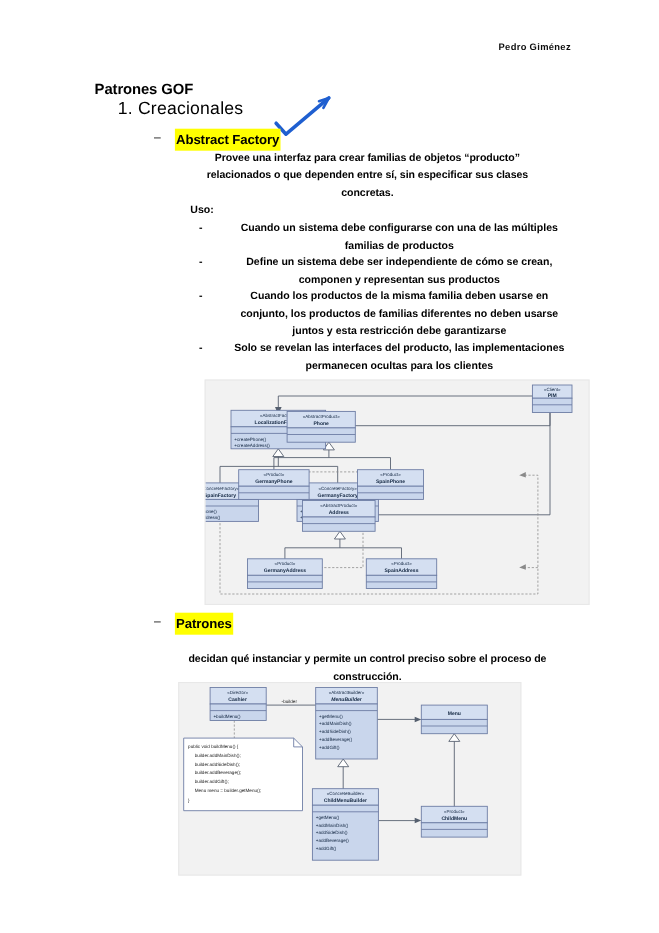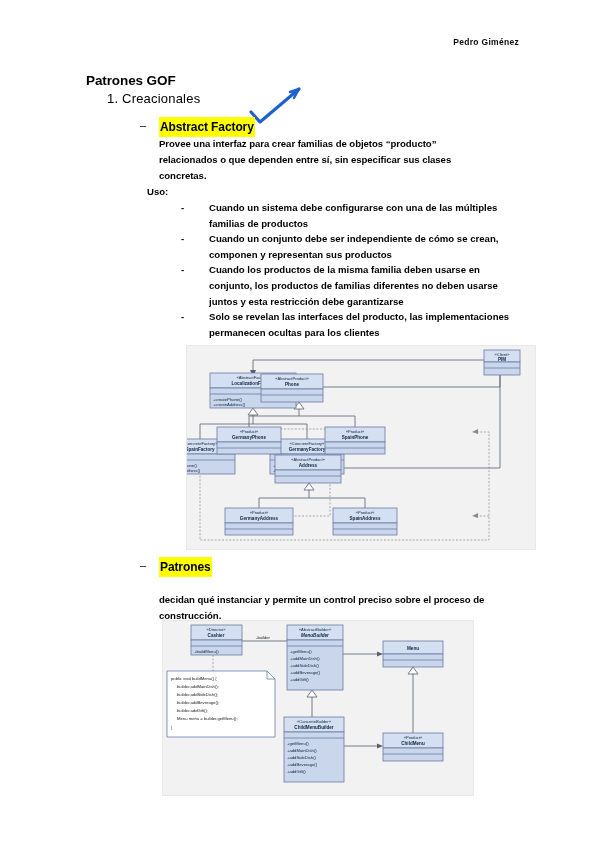--- a/index.html
+++ b/index.html
@@ -6,21 +6,21 @@
   html, body { margin: 0; padding: 0; }
   body {
     width: 599px;
     height: 848px;
     background: #ffffff;
     font-family: "Liberation Sans", sans-serif;
     color: #000000;
     position: relative;
     overflow: hidden;
   }
-  .page { position: relative; width: 599px; height: 828px; }
+  .page { position: relative; width: 599px; height: 828px; text-align: center; }
 
   .author {
     position: absolute;
     top: 37px; right: 80px;
     font-size: 8.5px;
     letter-spacing: .3px;
     font-weight: 600;
     color: #0d0d0d;
   }
 
@@ -28,21 +28,21 @@
     position: absolute;
     left: 86px; top: 73px;
     font-size: 13.5px;
     font-weight: bold;
     letter-spacing: -.1px;
   }
 
   .ol-item {
     position: absolute;
     left: 107px; top: 91px;
-    font-size: 13px;
+    font-size: 16px;
     letter-spacing: .2px;
   }
 
   .dash-l1 {
     position: absolute;
     left: 140px;
     font-size: 11px;
   }
 
   .hl-title {
@@ -59,21 +59,21 @@
     left: 159px;
     width: 350px;
     font-size: 9.6px;
     line-height: 15.6px;
     font-weight: 600;
     letter-spacing: -.05px;
   }
 
   .uso {
     position: absolute;
-    left: 147px;
+    left: 173px;
     font-size: 9.6px;
     font-weight: bold;
   }
 
   .bullets {
     position: absolute;
     left: 177px;
     width: 340px;
     font-size: 9.6px;
     line-height: 15.6px;
@@ -138,21 +138,21 @@
   <div class="para" style="top:168px">concretas.</div>
   <div class="uso" style="top:186px">Uso:</div>
 
   <div class="bullets" style="top:200px">
     <p class="b">
       <span class="dash">-</span>
       <span>Cuando un sistema debe configurarse con una de las múltiples familias de productos</span>
     </p>
     <p class="b">
       <span class="dash">-</span>
-      <span>Cuando un conjunto debe ser independiente de cómo se crean, componen y representan sus productos</span>
+      <span>Define un sistema debe ser independiente de cómo se crean, componen y representan sus productos</span>
     </p>
     <p class="b">
       <span class="dash">-</span>
       <span>Cuando los productos de la misma familia deben usarse en conjunto, los productos de familias diferentes no deben usarse juntos y esta restricción debe garantizarse</span>
     </p>
     <p class="b">
       <span class="dash">-</span>
       <span>Solo se revelan las interfaces del producto, las implementaciones permanecen ocultas para los clientes</span>
     </p>
   </div>

